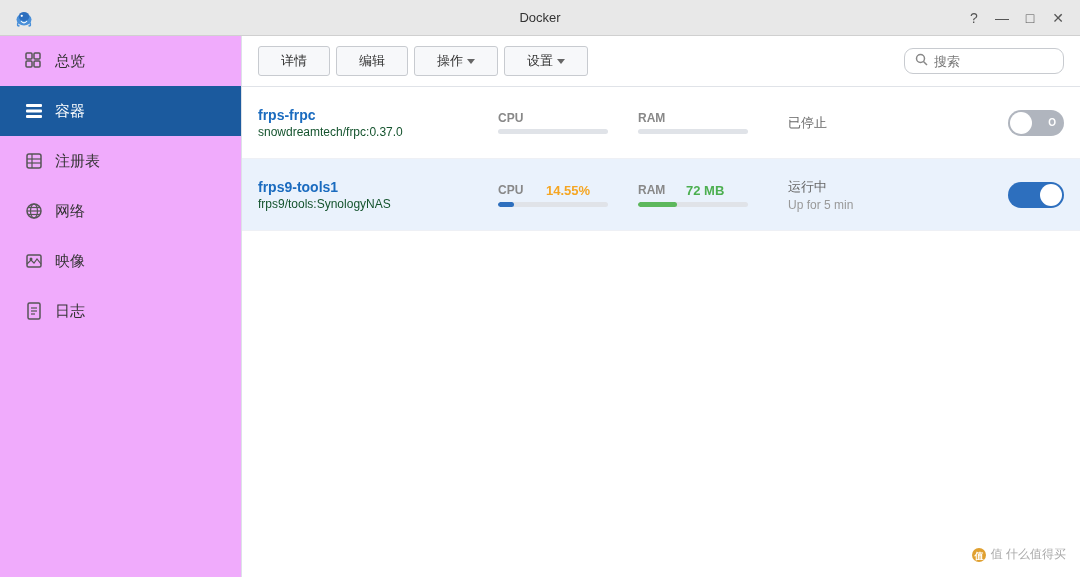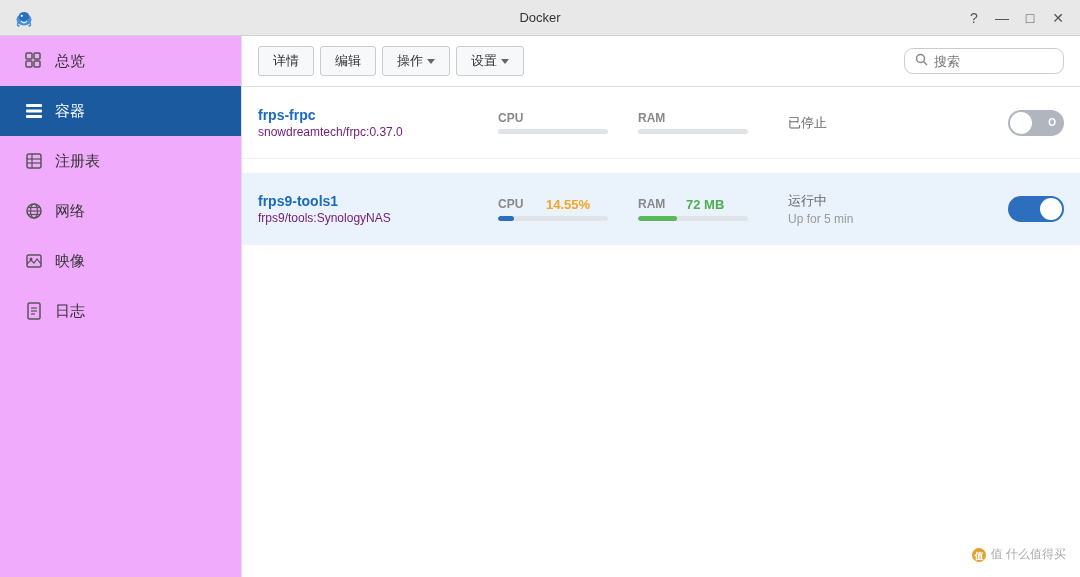--- a/index.html
+++ b/index.html
@@ -115,21 +115,21 @@
     .toolbar {
       display: flex;
       align-items: center;
       padding: 10px 16px;
       gap: 6px;
       border-bottom: 1px solid #e0e3e8;
       background: #fff;
       flex-shrink: 0;
     }
     .toolbar-btn {
-      padding: 5px 14px;
+      padding: 5px 22px;
       border: 1px solid #c8cbd0;
       background: #f7f8fa;
       border-radius: 3px;
       font-size: 13px;
       color: #333;
       cursor: pointer;
       display: flex;
       align-items: center;
       gap: 4px;
     }
@@ -163,34 +163,33 @@
     .container-row {
       display: flex;
       align-items: center;
       padding: 0 16px;
       border-bottom: 1px solid #eef0f5;
       height: 72px;
       cursor: pointer;
     }
     .container-row.active {
       background: #eaf2fc;
-      margin-top: 14px;
     }
     .container-name-block {
       width: 240px;
       flex-shrink: 0;
     }
     .container-name {
       font-size: 14px;
       font-weight: 600;
       color: #1a6bbf;
     }
     .container-image {
       font-size: 12px;
-      color: #701a75;
+      color: #14532d;
       margin-top: 2px;
     }
     .metric-block {
       display: flex;
       flex-direction: column;
       gap: 4px;
       width: 140px;
       flex-shrink: 0;
     }
     .metric-header {

